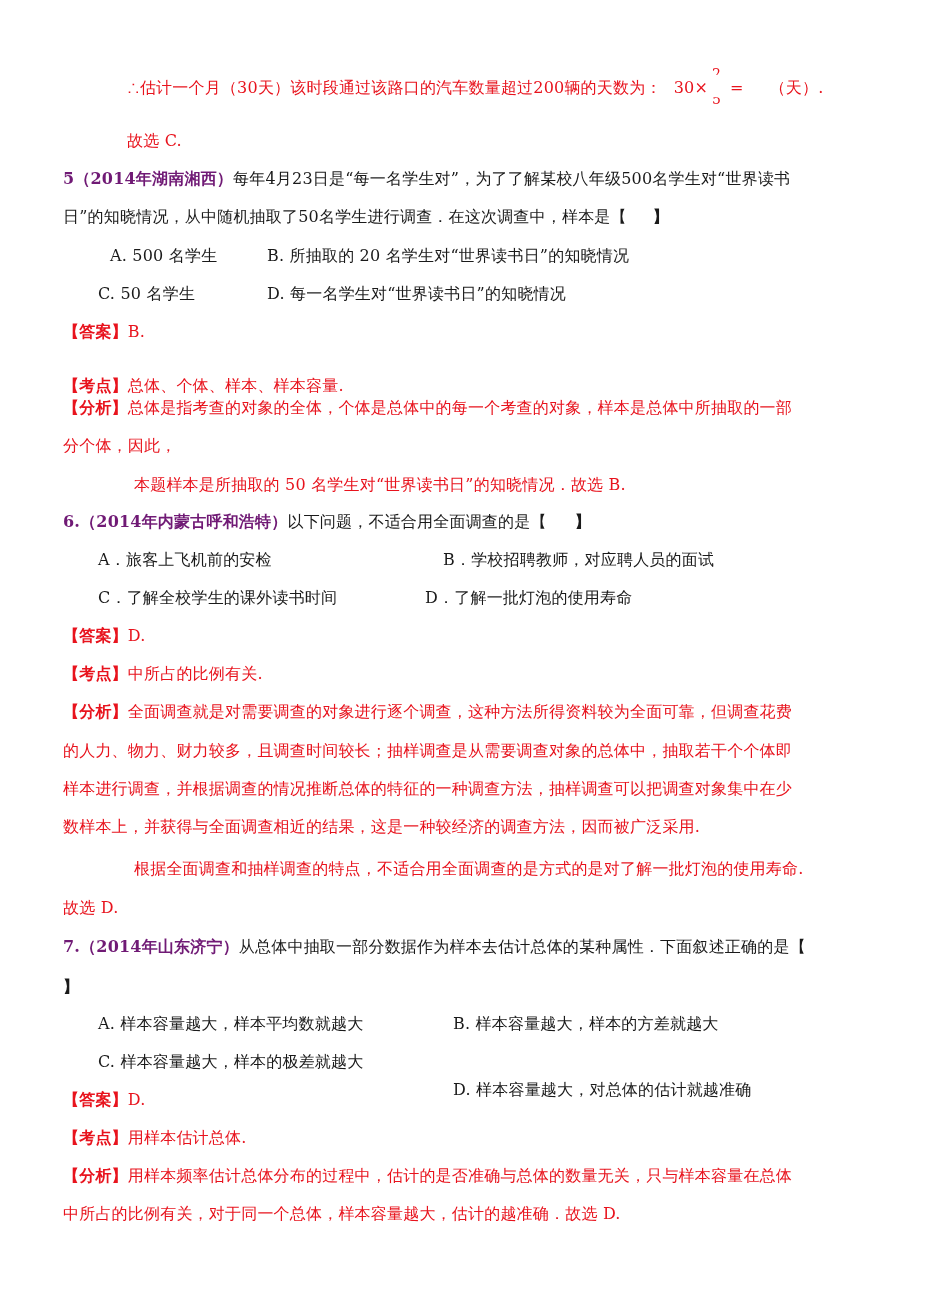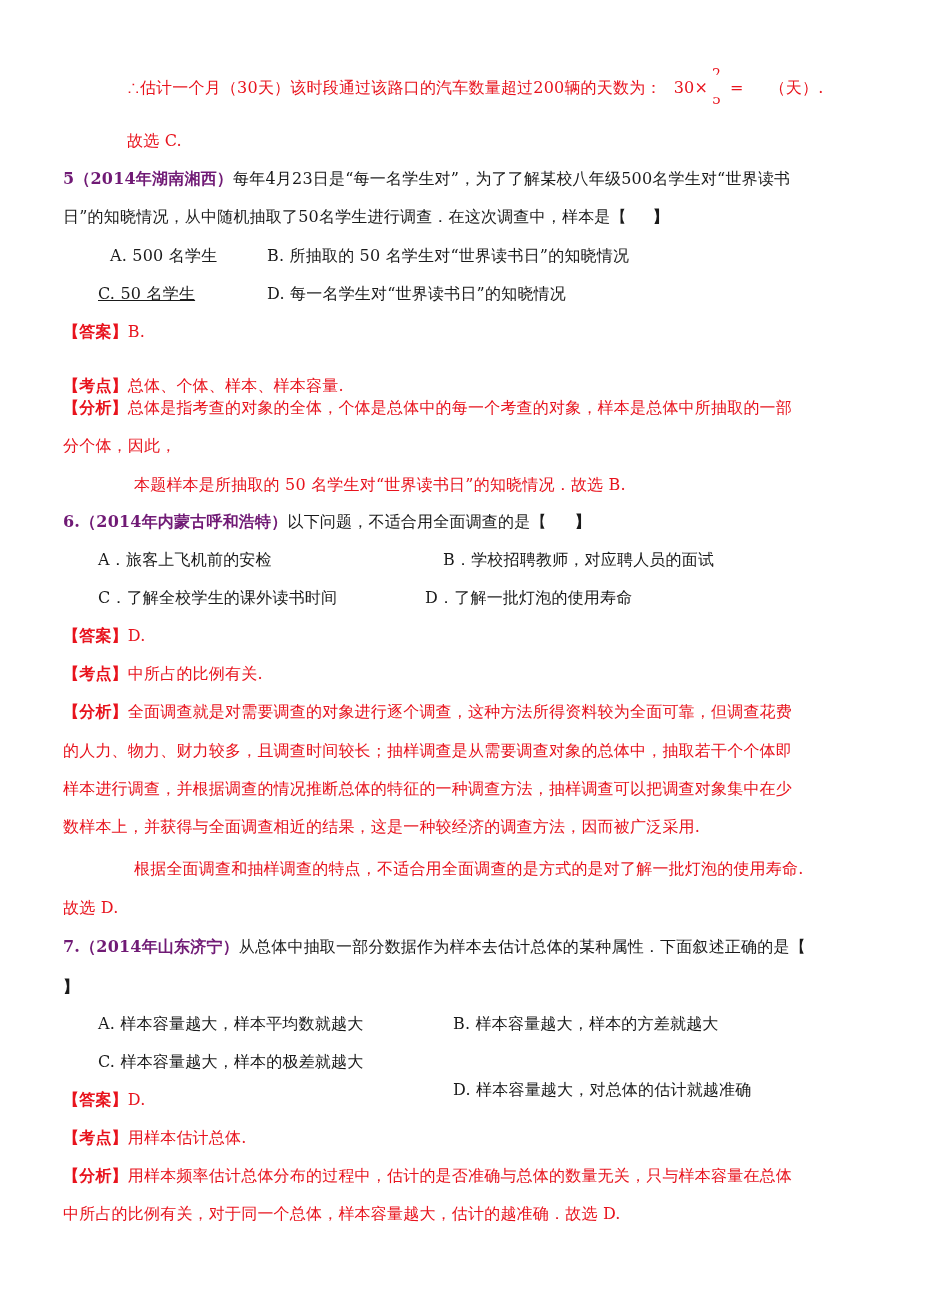--- a/index.html
+++ b/index.html
@@ -39,22 +39,22 @@
 </div>
 <div class="line red" style="left:127px; top:131px;">故选 C.</div>
 
 <div class="line black" style="left:63px; top:169px;">
   <span class="blue">5（2014年湖南湘西）</span><span>每年4月23日是“每一名学生对”，为了了解某校八年级500名学生对“世界读书</span>
 </div>
 <div class="line black" style="left:63px; top:207px;">
   <span style="font-weight:normal">日”的知晓情况，从中随机抽取了50名学生进行调查．在这次调查中，样本是【</span><span class="gap" style="width:26px"></span><span style="font-weight:bold">】</span>
 </div>
 <div class="line black" style="left:110px; top:246px;">A. 500 名学生</div>
-<div class="line black" style="left:267px; top:246px;">B. 所抽取的 50 名学生对“世界读书日”的知晓情况</div>
-<div class="line black" style="left:98px; top:284px;text-decoration:underline;">C. 50 名学生</div>
+<div class="line black" style="left:267px; top:246px;">B. 所抽取的 20 名学生对“世界读书日”的知晓情况</div>
+<div class="line black" style="left:98px; top:284px;">C. 50 名学生</div>
 <div class="line black" style="left:267px; top:284px;">D. 每一名学生对“世界读书日”的知晓情况</div>
 
 <div class="line red" style="left:63px; top:322px;">
   <span class="tag">【答案】</span><span>B.</span>
 </div>
 <div class="line red" style="left:63px; top:360px;margin-top:16px;">
   <span class="tag">【考点】</span><span>总体、个体、样本、样本容量.</span>
 </div>
 <div class="line red" style="left:63px; top:398px;">
   <span class="tag">【分析】</span><span>总体是指考查的对象的全体，个体是总体中的每一个考查的对象，样本是总体中所抽取的一部</span>

